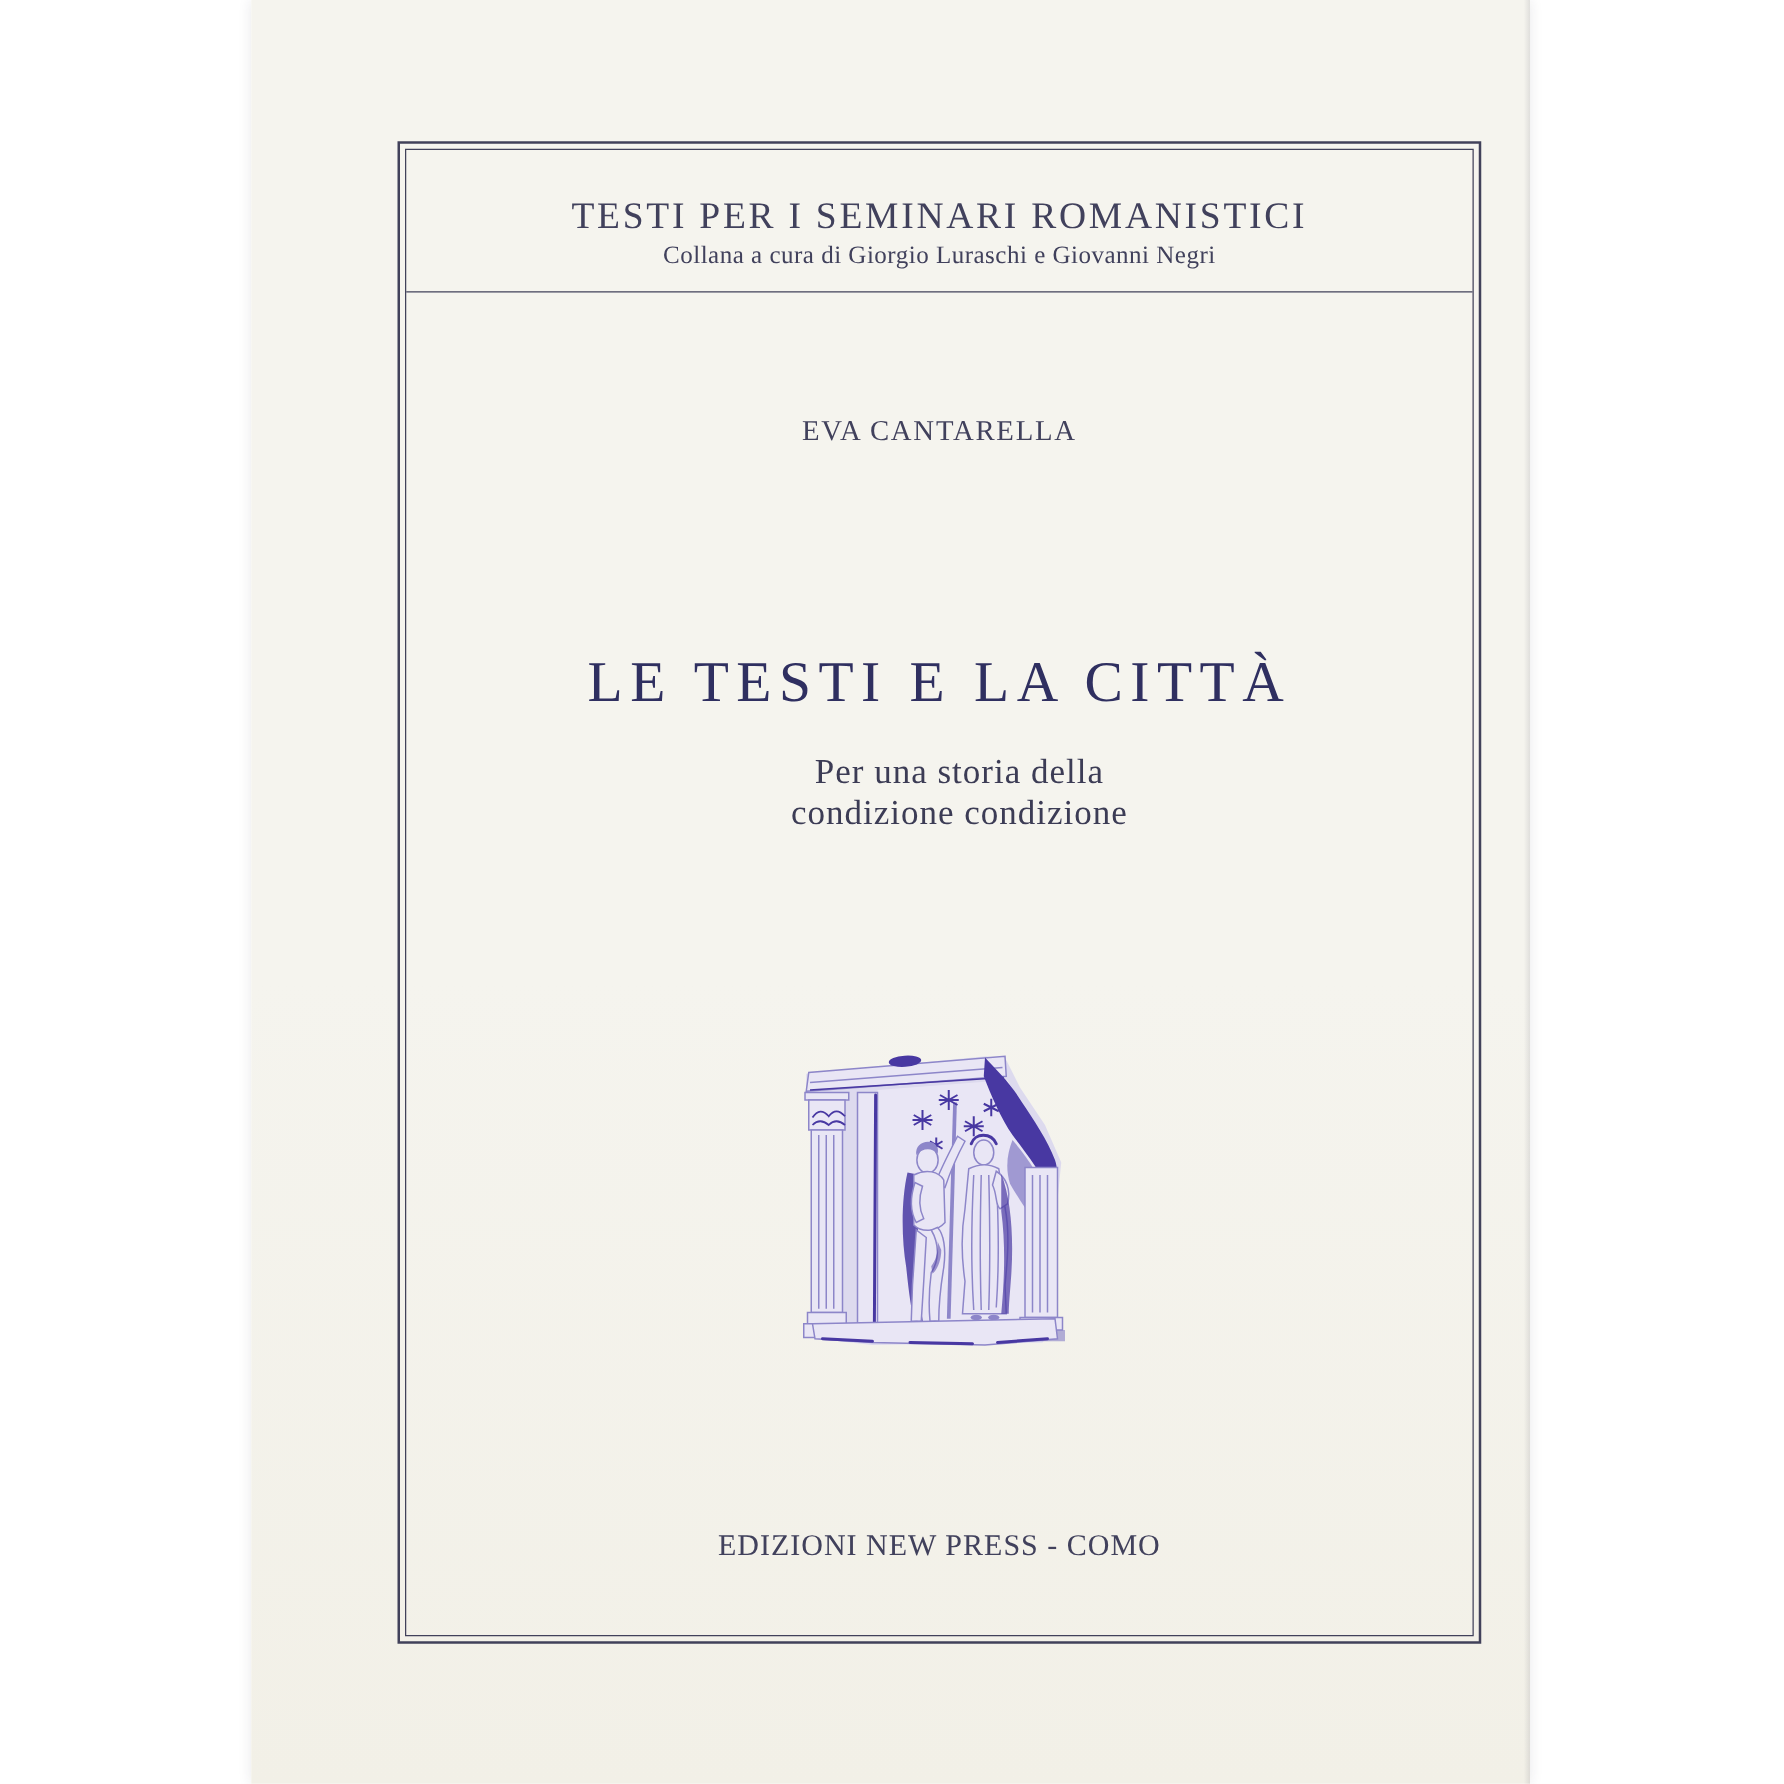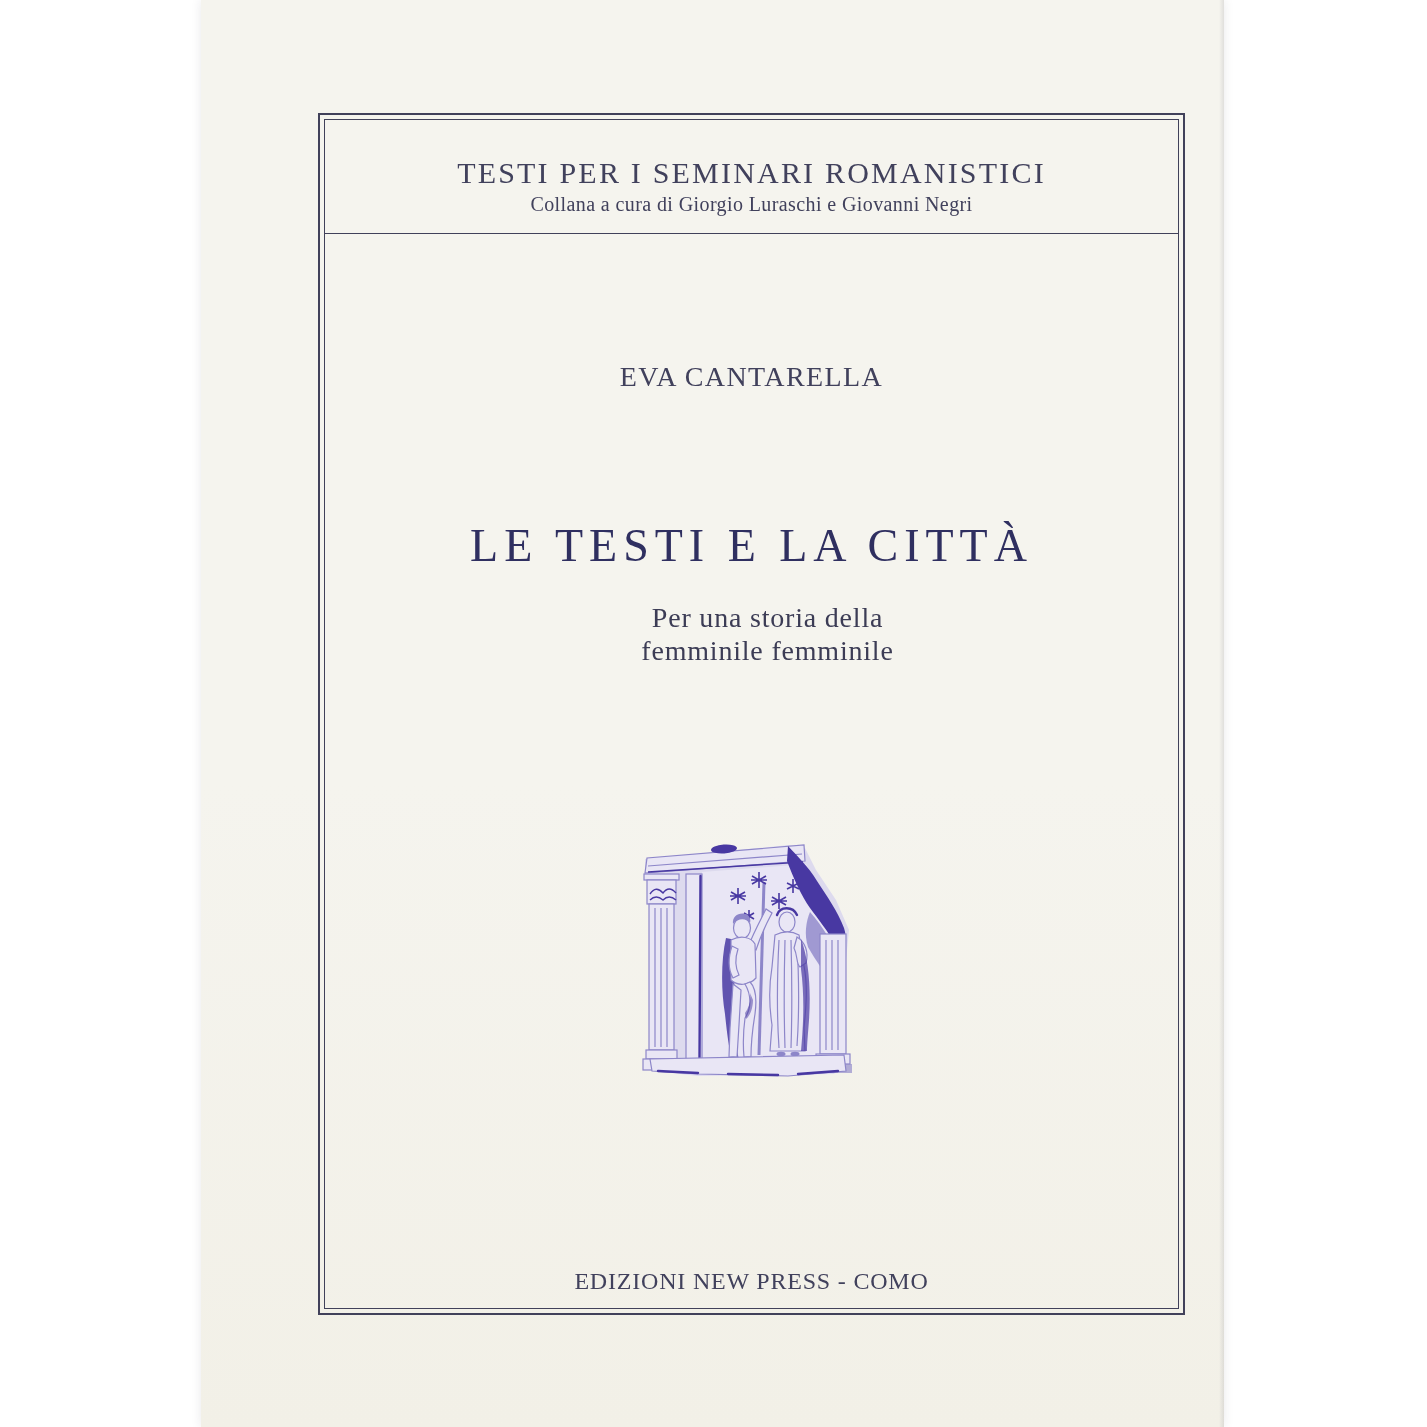--- a/index.html
+++ b/index.html
@@ -45,33 +45,33 @@
     border-bottom:1.5px solid var(--frame-line);
   }
   .txt{position:absolute;left:0;right:0;text-align:center;color:var(--text-muted);}
   .series-title{
     top:40px;font-size:30px;line-height:36px;letter-spacing:2.2px;
   }
   .series-editors{
     top:76px;font-size:20px;line-height:26px;letter-spacing:0.4px;
   }
   .author{
-    top:215px;font-size:28px;line-height:30px;letter-spacing:1.4px;margin-top:32px;
+    top:215px;font-size:23px;line-height:30px;letter-spacing:1.4px;
   }
   .book-title{
     top:402px;font-size:46px;line-height:58px;letter-spacing:6px;
     color:var(--title-text);font-weight:500;
   }
   .book-subtitle{
     top:486px;font-size:28px;line-height:33px;letter-spacing:0.8px;
     color:#3c3c55;
     margin-left:32px;
   }
   .publisher{
-    top:1106px;font-size:24px;line-height:32px;letter-spacing:0.8px;margin-top:44px;
+    top:1106px;font-size:24px;line-height:32px;letter-spacing:0.8px;
   }
   .relief-wrap{
     position:absolute;top:713px;left:50%;margin-left:-114px;
     width:228px;height:252px;
   }
   .relief-wrap svg{width:100%;height:100%;display:block;}
   
   .rl{fill:var(--relief-light);}
   .rll{fill:var(--relief-lighter);}
   .rm{fill:var(--relief-mid);}
@@ -95,21 +95,21 @@
 
       <div class="txt series-title">TESTI PER I SEMINARI ROMANISTICI</div>
       <div class="txt series-editors">Collana a cura di Giorgio Luraschi e Giovanni Negri</div>
 
       <div class="txt author">EVA CANTARELLA</div>
 
       <div class="txt book-title">LE TESTI E LA CITTÀ</div>
 
       <div class="txt book-subtitle">
         <div>Per una storia della</div>
-        <div>femminile femminile</div>
+        <div>condizione condizione</div>
       </div>
 
       <div class="relief-wrap">
         <svg viewBox="0 0 228 252" role="img" aria-label="Indigo monochrome print of a Roman stone relief: two standing figures beneath an architrave, flanked by fluted columns, with foliage above">
 
           <path class="rl" d="M7,31 L151,17 L167,20 L178,42 L198,72 L211,102 L208,132 L205,236 L196,246 L60,248 L16,243 L11,230 L13,52 L7,46 Z"></path>
 
           <path class="rll" d="M64,44 L168,36 L192,80 L204,112 L202,232 L64,236 Z"></path>
 
           <path class="rll s" d="M7,45 L167,33 L166,17 L9,30 Z"></path>

